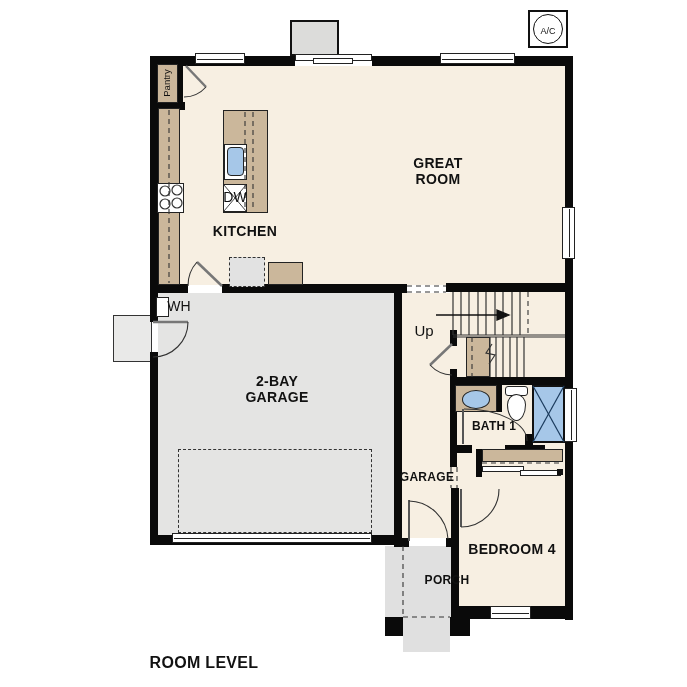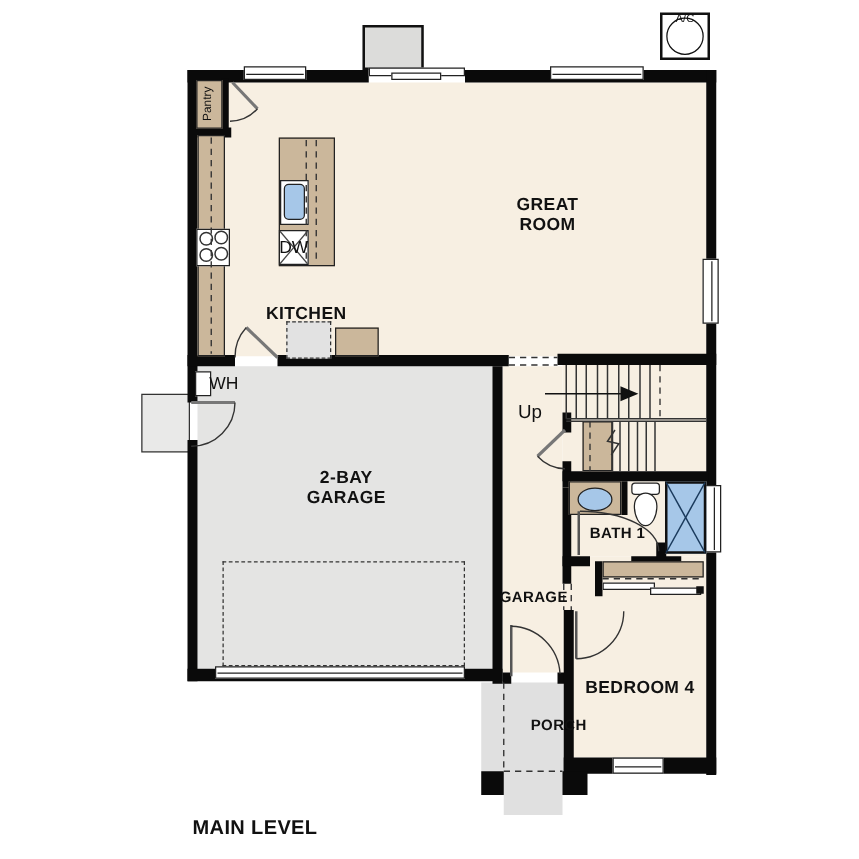--- a/index.html
+++ b/index.html
@@ -202,27 +202,27 @@
       </g>
       <g>
         <line x1="409" y1="500" x2="409" y2="541" stroke="#555" stroke-width="2"></line>
         <path d="M409,501 A40,40 0 0 1 448,539" stroke="#333" stroke-width="1.1"></path>
       </g>
     </g>
   </svg>
 
   <div class="label lab14" style="left:438px;top:172px;text-align:center;">GREAT
 ROOM</div>
-  <div class="label lab14" style="left:245px;top:232px;margin-top:19px;">KITCHEN</div>
+  <div class="label lab14" style="left:245px;top:232px;">KITCHEN</div>
   <div class="label lab14" style="left:277px;top:390px;">2-BAY
 GARAGE</div>
   <div class="label lab12" style="left:427px;top:478px;">GARAGE</div>
   <div class="label lab12" style="left:494px;top:427px;">BATH 1</div>
   <div class="label lab14" style="left:512px;top:550px;">BEDROOM 4</div>
   <div class="label lab12" style="left:447px;top:581px;">PORCH</div>
-  <div class="label" style="left:204px;top:663px;font-size:16px;">MAIN LEVEL</div>
+  <div class="label" style="left:204px;top:663px;font-size:16px;">ROOM LEVEL</div>
   <div class="label small" style="left:167px;top:83px;font-size:9.5px;transform:translate(-50%,-50%) rotate(-90deg);">Pantry</div>
   <div class="label small" style="left:179px;top:307px;">WH</div>
   <div class="label small" style="left:424px;top:331px;font-size:15px;">Up</div>
   <div class="label small" style="left:235px;top:198px;">DW</div>
-  <div class="label small" style="left:548px;top:15px;font-size:9px;">A/C</div>
+  <div class="label small" style="left:548px;top:31px;font-size:9px;">A/C</div>
 
 </div>
 
 </body></html>

